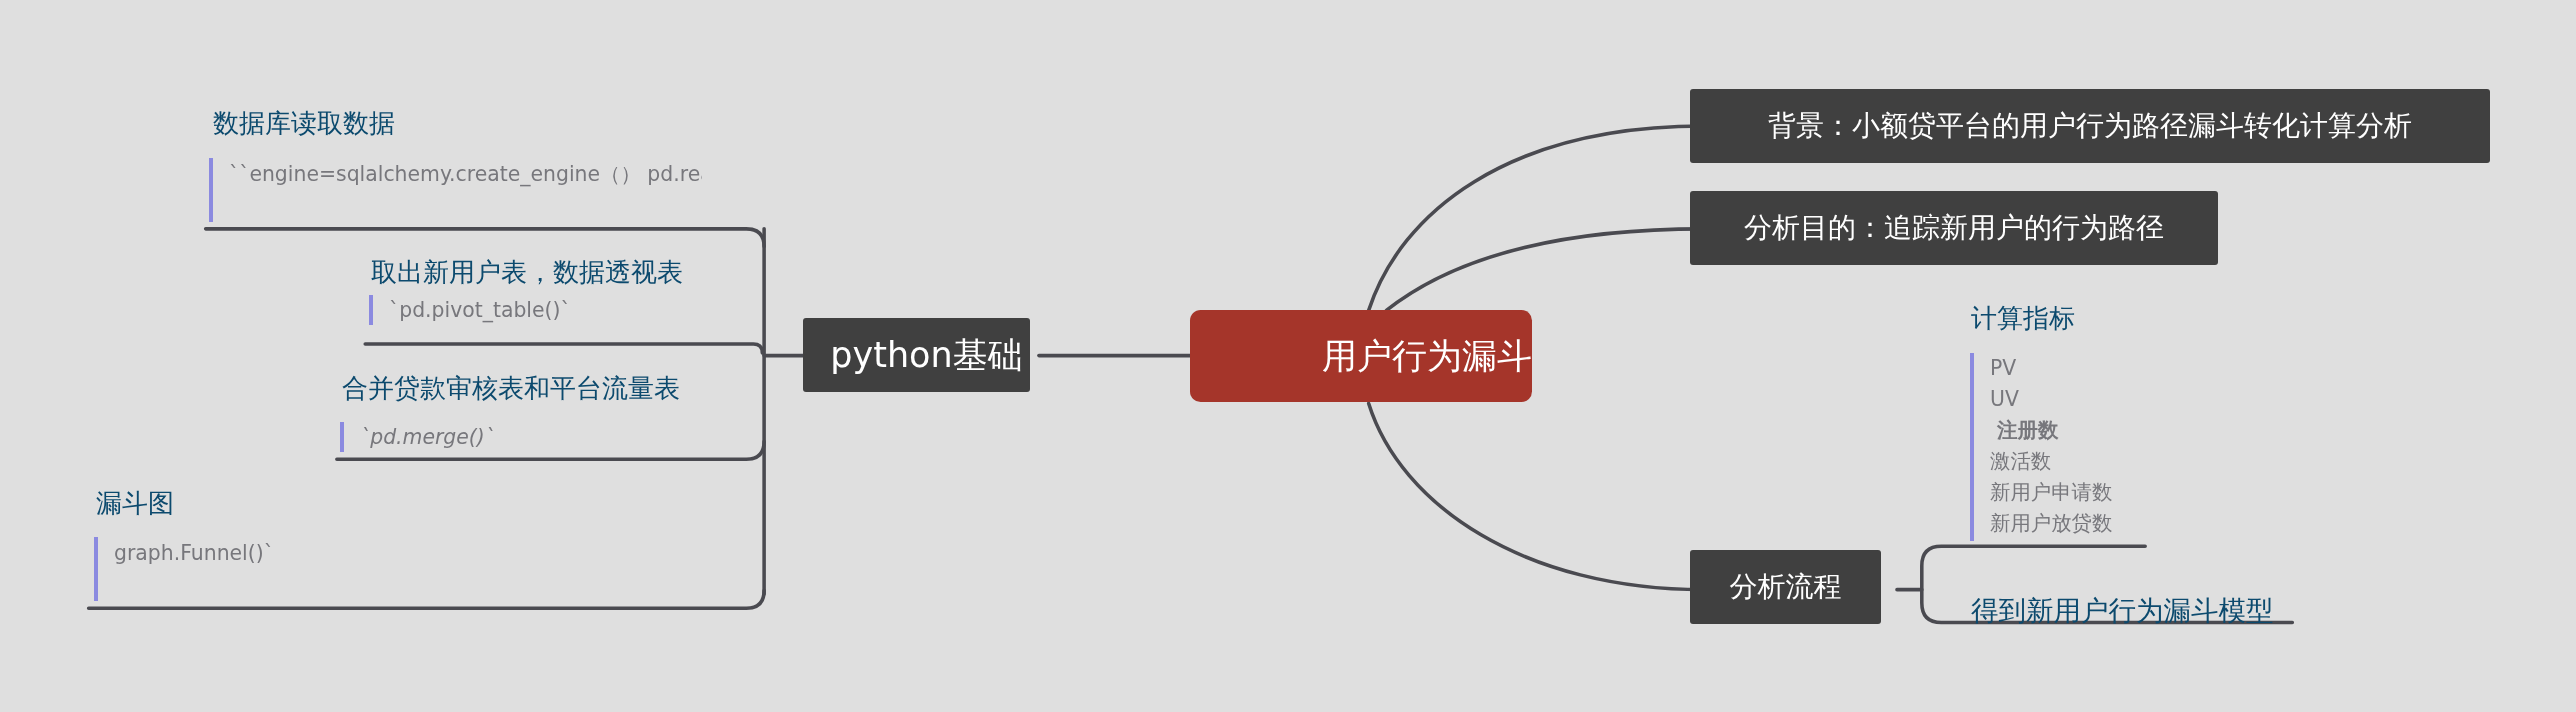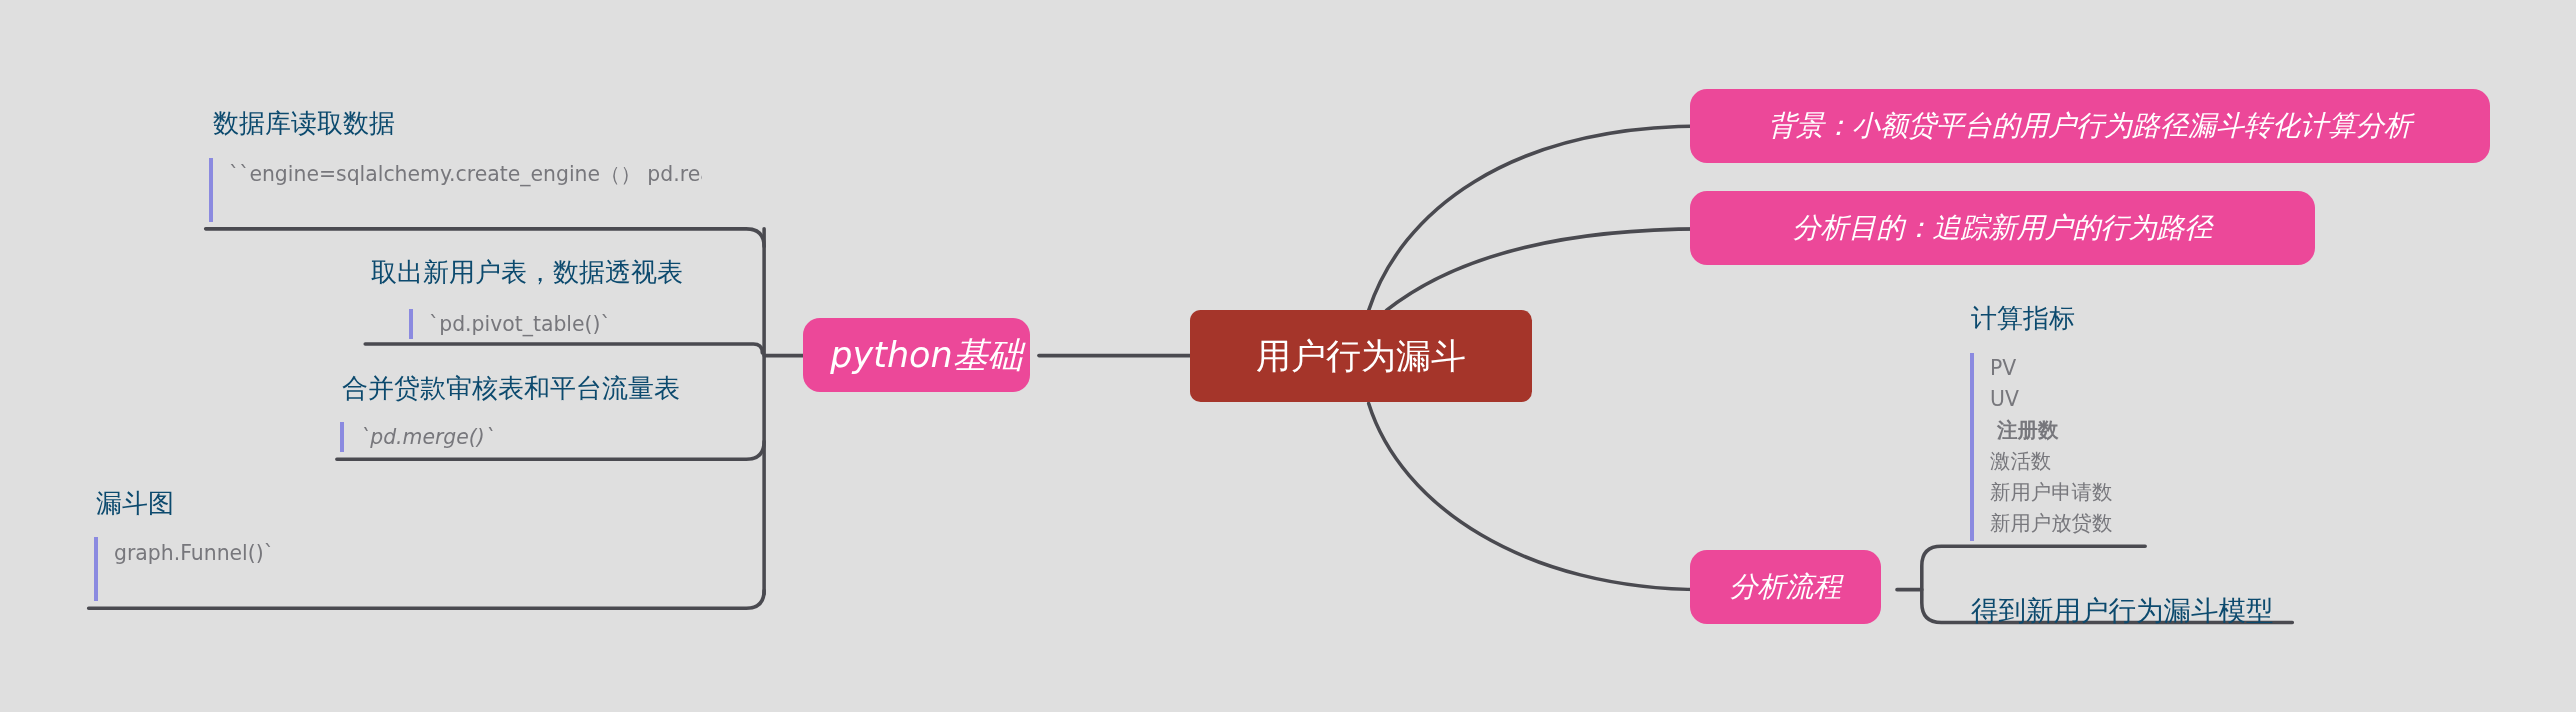--- a/index.html
+++ b/index.html
@@ -3,21 +3,21 @@
 <meta charset="utf-8">
 <style>
   html, body { margin:0; padding:0; }
   body {
     width:2576px; height:713px; background:#dfdfdf; position:relative; overflow:hidden;
     font-family:"DejaVu Sans","Liberation Sans",sans-serif;
   }
   .lines { position:absolute; left:0; top:0; width:2576px; height:713px; pointer-events:none; }
   .node { position:absolute; box-sizing:border-box; display:flex; align-items:center; justify-content:center; color:#fff; white-space:nowrap; }
   .central { background:#a5352a; border-radius:10.6px; font-size:35px; }
-  .dark { background:#ec4899; border-radius:17px; font-size:28px;font-style:italic; }
+  .dark { background:#404040; border-radius:3px; font-size:28px; }
   .label { position:absolute; color:#0c4a6e; white-space:nowrap; font-size:26px; }
   .note { position:absolute; box-sizing:border-box; border-left:4.4px solid #8b8ae0; padding-left:16px; color:#77777c; font-size:20.4px; line-height:32px; white-space:nowrap; }
   .note-line { display:block; }
 </style>
 </head>
 <body>
 
 <svg class="lines" viewBox="0 0 2906 804">
   <g fill="none" stroke="#4a4a50" stroke-width="4" stroke-linecap="round">
 
@@ -38,29 +38,29 @@
 
     <path d="M380 518 L842 518 Q862 518 862 498"></path>
 
     <path d="M100 686 L842 686 Q862 686 862 666"></path>
 
     <path d="M2140 665 L2168 665"></path>
     <path d="M2420 616 L2190 616 Q2168 616 2168 638 L2168 680 Q2168 702 2190 702 L2586 702"></path>
   </g>
 </svg>
 
-<div class="node central" style="left:1190px; top:310px; width:342px; height:92px;">
+<div class="node central" style="left:1190px; top:310px; width:342px; height:92px;justify-content:flex-end;">
   <span>用户行为漏斗</span>
 </div>
 
 <div class="node dark" style="left:1690px; top:89px; width:800px; height:74px;">
   <span>背景：小额贷平台的用户行为路径漏斗转化计算分析</span>
 </div>
 
-<div class="node dark" style="left:1690px; top:191px; width:625px; height:74px;">
+<div class="node dark" style="left:1690px; top:191px; width:528px; height:74px;">
   <span>分析目的：追踪新用户的行为路径</span>
 </div>
 
 <div class="node dark" style="left:1690px; top:550px; width:191px; height:74px;">
   <span>分析流程</span>
 </div>
 
 <div class="label" style="left:1971px; top:301px;">计算指标</div>
 
 <div class="note" style="left:1970px; top:353px; height:188px; line-height:31px; padding-top:0;">
@@ -77,21 +77,21 @@
 <div class="node dark" style="left:803px; top:318px; width:227px; height:74px; font-size:35px;padding-left:20px;">
   <span>python基础</span>
 </div>
 
 <div class="label" style="left:213px; top:106px;">数据库读取数据</div>
 <div class="note" style="left:209px; top:158px; height:64px; width:493px; overflow:hidden;">
   <span>``engine=sqlalchemy.create_engine（） pd.rea</span>
 </div>
 
 <div class="label" style="left:371px; top:255px;">取出新用户表，数据透视表</div>
-<div class="note" style="left:369px; top:309px; height:30px; line-height:30px;margin-left:40px;">
+<div class="note" style="left:369px; top:295px; height:30px; line-height:30px;">
   <span>`pd.pivot_table()`</span>
 </div>
 
 <div class="label" style="left:342px; top:371px;text-align:right;">合并贷款审核表和平台流量表</div>
 <div class="note" style="left:340px; top:422px; height:30px; line-height:30px;font-style:italic;">
   <span>`pd.merge()`</span>
 </div>
 
 <div class="label" style="left:96px; top:486px;">漏斗图</div>
 <div class="note" style="left:94px; top:537px; height:64px; line-height:32px;">

